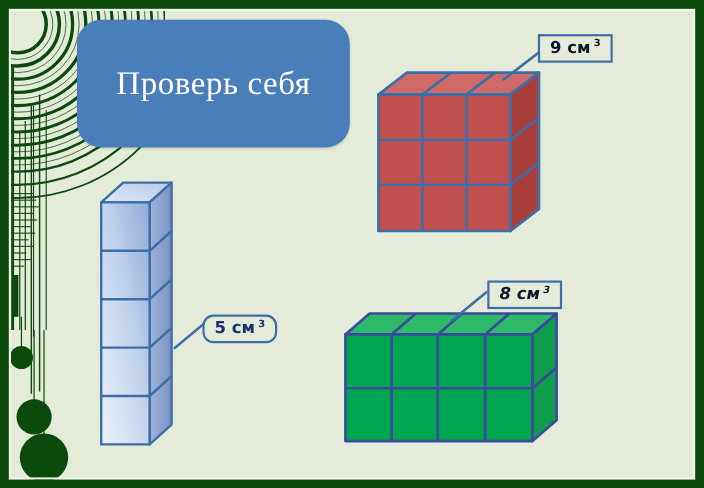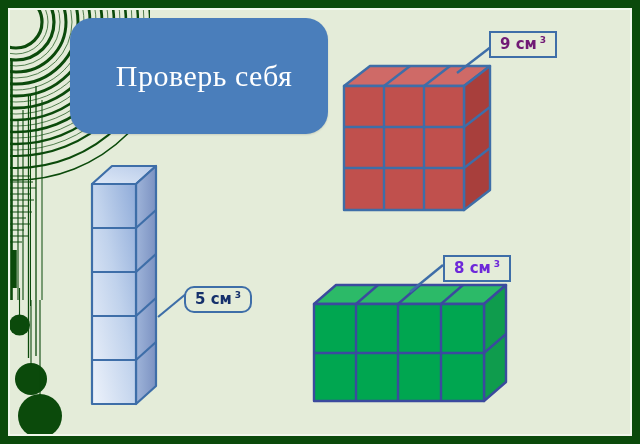--- a/index.html
+++ b/index.html
@@ -51,21 +51,20 @@
     top: 18px;
     width: 248px;
     height: 116px;
     background: #4a7ebb;
     border-radius: 22px;
     z-index: 10;
     display: flex;
     align-items: center;
     justify-content: center;
     box-shadow: 0 1px 2px rgba(0,0,0,0.12);
-    padding-left: 10px;
   }
   .banner-title {
     color: #ffffff;
     font-family: "Liberation Serif", serif;
     font-size: 30px;
     letter-spacing: 0.5px;
     white-space: nowrap;
   }
   
   .label-box {
@@ -78,22 +77,22 @@
     font-weight: bold;
     font-size: 15px;
     line-height: 1;
     z-index: 20;
   }
   .label-box sup {
     font-size: 9px;
     vertical-align: super;
     margin-left: 3px;
   }
-  .label-red   { color: #701a75; text-align: center; }
-  .label-black { color: #6d28d9; }
+  .label-red   { color: #0f172a; text-align: center; }
+  .label-black { color: #0f172a; font-style: italic; }
   .label-navy  { color: #15306b; }
 
   .pointer {
     position: absolute;
     z-index: 19;
   }
   
   .shape { position: absolute; z-index: 12; }
 </style>
 </head>

